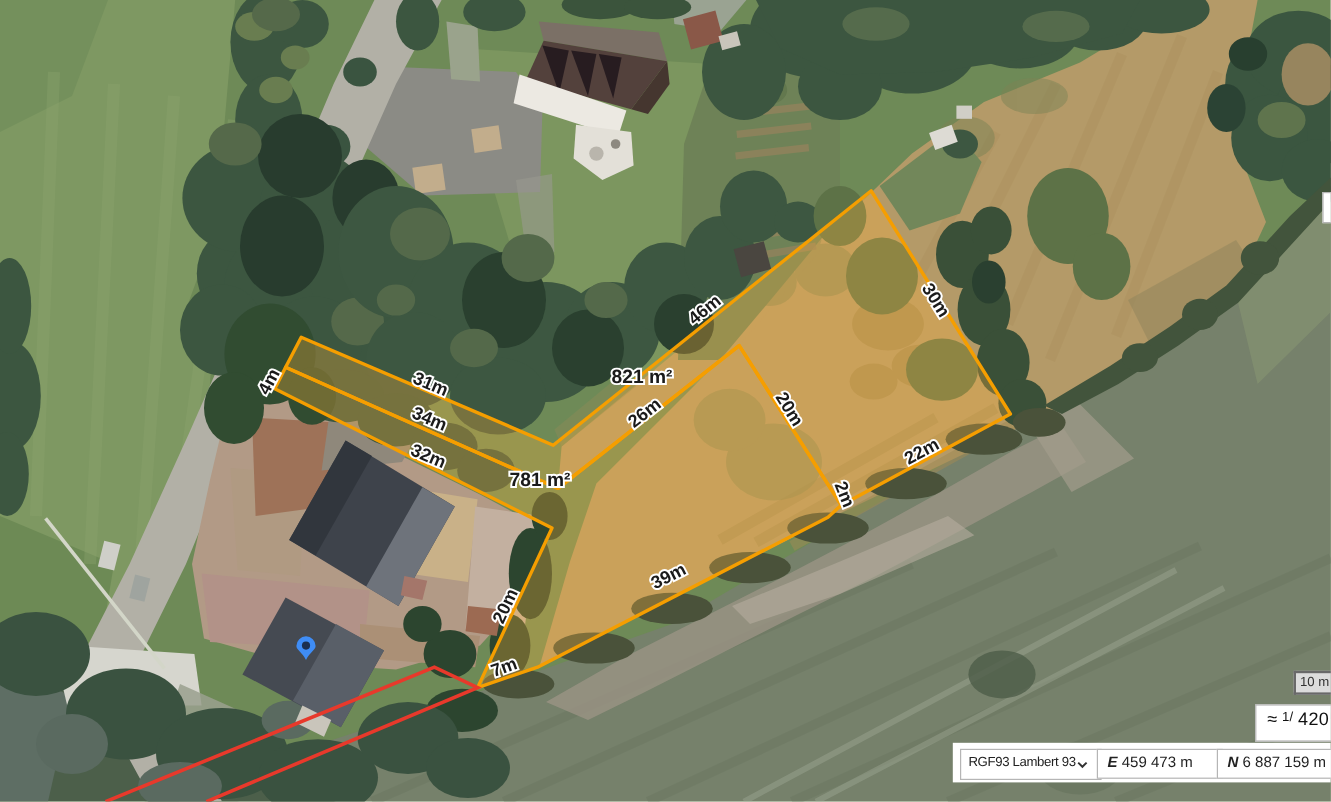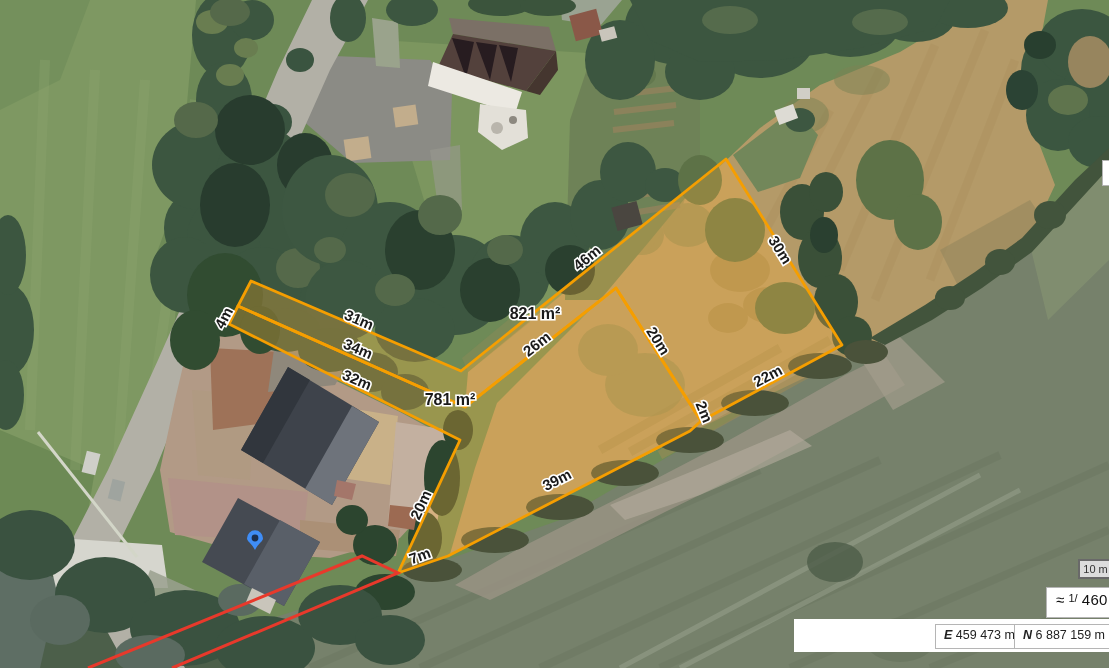--- a/index.html
+++ b/index.html
@@ -392,18 +392,21 @@
     <text x="535" y="314" font-size="16px" dy="5">821 m²</text>
     <text x="450" y="400" font-size="16px" dy="5">781 m²</text>
   </g>
   <g id="pin">
     <path d="M255,550 C251.8,543.5 247,541.5 247,538.3 a8,8 0 1 1 16,0 C263,541.5 258.2,543.5 255,550 Z" fill="#3f8df6"></path>
     <circle cx="255" cy="538" r="3.4" fill="#1c2f4e"></circle>
   </g>
 </svg>
 
 <div class="uibox" id="scalebar" style="left:1078px;top:559px;width:31px;height:16px;background:#dcdcdc;border:2px solid #696969;border-right:none;font-size:11px;color:#333;text-align:center;line-height:16px;">10 m</div>
-<div class="uibox" id="scaleratio" style="left:1046px;top:587px;width:63px;height:26px;border-right:none;font-size:15px;color:#111;padding-top:3px;padding-left:9px;">≈ <span style="font-size:11px;vertical-align:3px;">1/</span>&nbsp;<span style="letter-spacing:0.3px;">460</span></div>
+<div class="uibox" id="scaleratio" style="left:1046px;top:587px;width:63px;height:26px;border-right:none;font-size:15px;color:#111;padding-top:3px;padding-left:9px;">≈ <span style="font-size:11px;vertical-align:3px;">1/</span>&nbsp;<span style="letter-spacing:0.3px;">420</span></div>
 <div class="uibox" id="coordpanel" style="left:794px;top:619px;width:315px;height:33px;border:none;"></div>
-<div class="uibox" style="left:914px;top:624px;width:95px;height:20px;font-size:12.5px;color:#222;padding-top:3px;padding-left:8px;margin-left:21px;"><b><i>E</i></b> 459 473 m</div>
+<div class="uibox" style="left:800px;top:624px;width:110px;height:20px;font-size:11px;letter-spacing:-0.3px;color:#222;padding-top:4px;text-align:left;padding-left:6px;white-space:nowrap;position:absolute;">RGF93 Lambert 93<svg width="10" height="7" style="position:absolute;left:96px;top:9px;">
+        <path d="M1.5,1.5 L5,5 L8.5,1.5" stroke="#333" fill="none" stroke-width="1.6"></path>
+      </svg></div>
+<div class="uibox" style="left:914px;top:624px;width:95px;height:20px;font-size:12.5px;color:#222;padding-top:3px;padding-left:8px;"><b><i>E</i></b> 459 473 m</div>
 <div class="uibox" style="left:1014px;top:624px;width:91px;height:20px;font-size:12.5px;color:#222;padding-top:3px;padding-left:8px;"><b><i>N</i></b> 6 887 159 m</div>
 <div class="uibox" style="left:1102px;top:160px;width:7px;height:24px;"></div>
 </div>
 
 </body></html>

